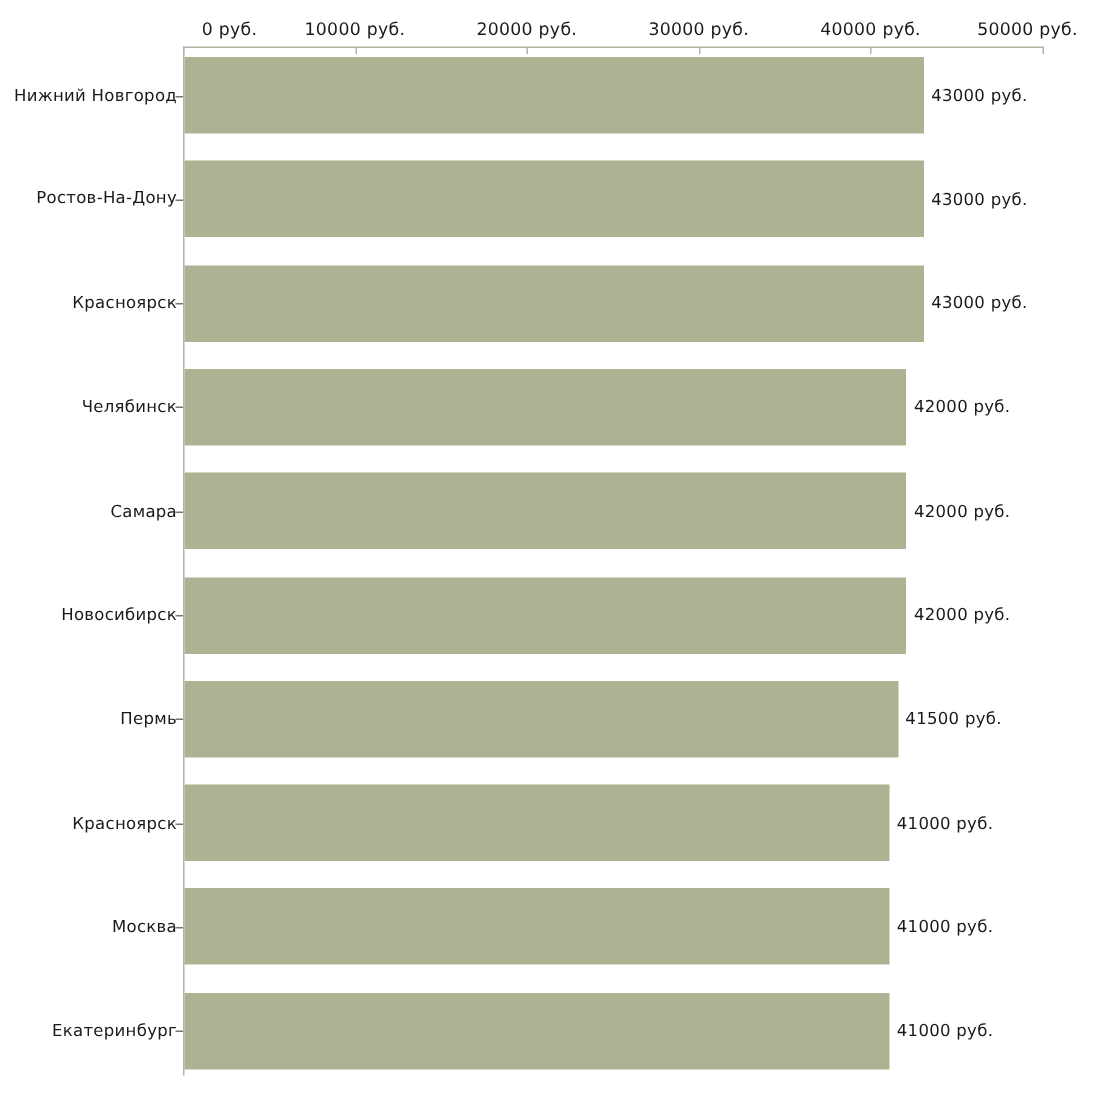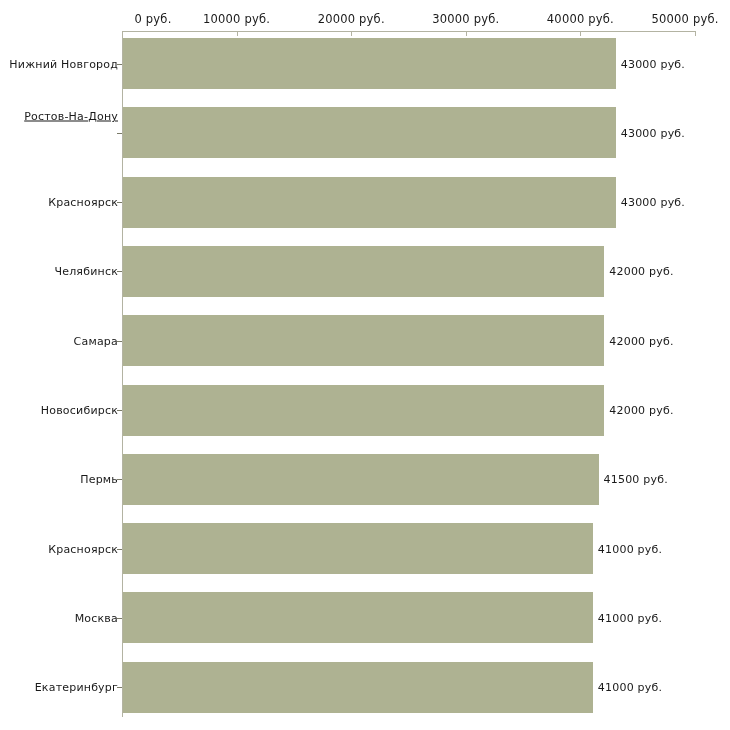--- a/index.html
+++ b/index.html
@@ -116,21 +116,21 @@
 
   <div id="y-axis-line"></div>
 
   <div id="bars-layer">
       <div class="bar" style="top: 38px; height: 51px; width: 492.78px; background: rgb(174, 178, 146);"></div>
       <div class="y-tick-mark" style="top: 64px;"></div>
       <div class="cat-label" style="top: 63.5px;">Нижний Новгород</div>
       <div class="bar-value" style="left: 620.78px; top: 63.5px;">43000 руб.</div>
       <div class="bar" style="top: 107.3px; height: 51px; width: 492.78px; background: rgb(174, 178, 146);"></div>
       <div class="y-tick-mark" style="top: 133px;"></div>
-      <div class="cat-label" style="top: 116px; text-decoration: underline;">Ростов-На-Дону</div>
+      <div class="cat-label" style="top: 132px;">Ростов-На-Дону</div>
       <div class="bar-value" style="left: 620.78px; top: 132.8px;">43000 руб.</div>
       <div class="bar" style="top: 176.6px; height: 51px; width: 492.78px; background: rgb(174, 178, 146);"></div>
       <div class="y-tick-mark" style="top: 202px;"></div>
       <div class="cat-label" style="top: 202.1px;">Красноярск</div>
       <div class="bar-value" style="left: 620.78px; top: 202.1px;">43000 руб.</div>
       <div class="bar" style="top: 245.9px; height: 51px; width: 481.32px; background: rgb(174, 178, 146);"></div>
       <div class="y-tick-mark" style="top: 271px;"></div>
       <div class="cat-label" style="top: 271.4px;">Челябинск</div>
       <div class="bar-value" style="left: 609.32px; top: 271.4px;">42000 руб.</div>
       <div class="bar" style="top: 315.2px; height: 51px; width: 481.32px; background: rgb(174, 178, 146);"></div>

